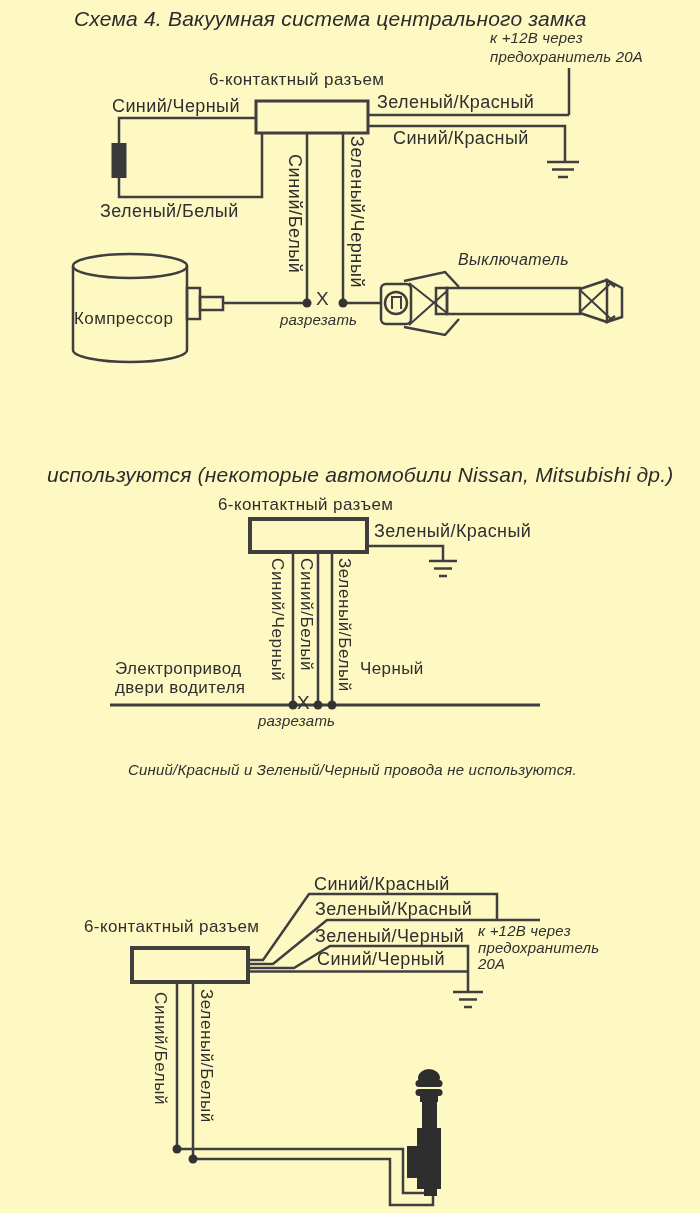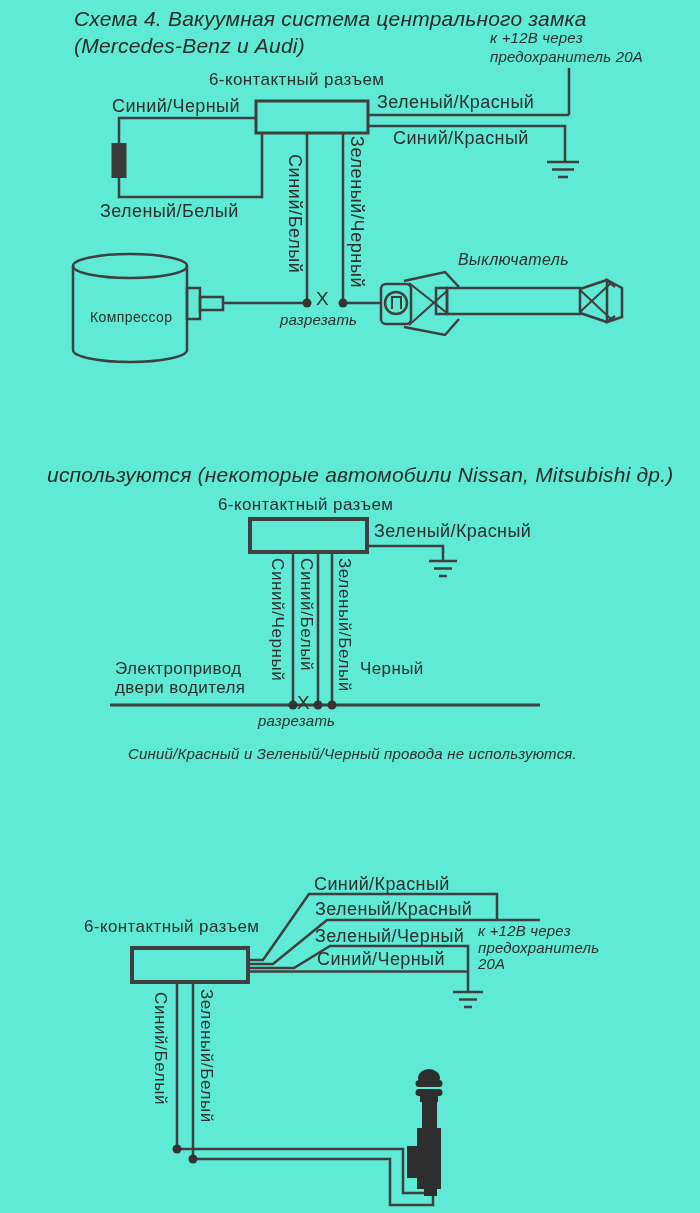--- a/index.html
+++ b/index.html
@@ -1,16 +1,16 @@
 <!DOCTYPE html>
 <html><head>
 <meta charset="utf-8">
 <style>
   html,body{margin:0;padding:0;background:#ffffff;}
-  .page{position:relative;width:700px;height:1213px;background:#5eead4;overflow:hidden;
+  .page{position:relative;width:700px;height:1213px;background:#fef9c3;overflow:hidden;
         font-family:"Liberation Sans",sans-serif;color:#2f2f2f;}
   svg{position:absolute;left:0;top:0;}
   .lbl{position:absolute;white-space:nowrap;font-size:18px;letter-spacing:.4px;color:#2f2f2f;}
   .ttl{font-size:21px;font-style:italic;letter-spacing:.2px;color:#2b2b2b;}
   .b{font-weight:400;font-size:17px;}
   .it{font-style:italic;font-size:15px;letter-spacing:.2px;}
   .ctr{text-align:left;white-space:normal;}
   .blk{display:block;}
   .vert{writing-mode:vertical-rl;letter-spacing:.6px;}
   .v18{font-size:18px;}
@@ -109,53 +109,52 @@
           <rect x="422" y="1100" width="15" height="30"></rect>
           <rect x="417" y="1128" width="24" height="61"></rect>
           <rect x="407" y="1146" width="10" height="32"></rect>
           <rect x="424" y="1188" width="13" height="8"></rect>
         </g>
       </g>
     </g>
   </svg>
 
   <div class="lbl ttl" style="left:74px;top:7px">Схема 4. Вакуумная система  центрального замка</div>
-  <div class="lbl ttl" style="left:74px;top:34px">(Mercedes-Benz и Audi)</div>
   <div class="lbl it ctr" style="left:490px;top:28px;width:165px;line-height:19px">
     <span class="blk">к +12В через</span>
     <span class="blk">предохранитель 20А</span>
   </div>
   <div class="lbl b" style="left:209px;top:70px">6-контактный разъем</div>
   <div class="lbl" style="left:112px;top:96px">Синий/Черный</div>
   <div class="lbl" style="left:377px;top:92px">Зеленый/Красный</div>
   <div class="lbl" style="left:393px;top:128px">Синий/Красный</div>
   <div class="lbl" style="left:100px;top:201px">Зеленый/Белый</div>
   <div class="lbl vert v18" style="left:284px;top:154px">Синий/Белый</div>
   <div class="lbl vert v18" style="left:346px;top:136px">Зеленый/Черный</div>
-  <div class="lbl ctr" style="left:90px;top:309px;width:104px;font-size:14px">Компрессор</div>
+  <div class="lbl ctr" style="left:74px;top:309px;width:104px;font-size:17px">Компрессор</div>
   <div class="lbl xmark" style="left:316px;top:288px">X</div>
   <div class="lbl it ctr" style="left:280px;top:311px;width:95px">разрезать</div>
   <div class="lbl sw-it" style="left:458px;top:251px">Выключатель</div>
 
   <div class="lbl ttl" style="left:47px;top:463px">используются (некоторые автомобили Nissan, Mitsubishi др.)</div>
   <div class="lbl b" style="left:218px;top:495px">6-контактный разъем</div>
   <div class="lbl" style="left:374px;top:521px">Зеленый/Красный</div>
   <div class="lbl vert v17" style="left:267px;top:558px">Синий/Черный</div>
   <div class="lbl vert v17" style="left:296px;top:558px">Синий/Белый</div>
   <div class="lbl vert v17" style="left:334px;top:558px">Зеленый/Белый</div>
   <div class="lbl b ctr" style="left:115px;top:659px;width:155px;line-height:19px">
     <span class="blk">Электропривод</span>
     <span class="blk">двери водителя</span>
   </div>
   <div class="lbl b ctr" style="left:360px;top:659px;width:175px;line-height:19px">
     <span class="blk">Черный</span>
   </div>
   <div class="lbl xmark" style="left:297px;top:692px">X</div>
   <div class="lbl it ctr" style="left:258px;top:712px;width:95px">разрезать</div>
-  <div class="lbl it" style="left:128px;top:745px">Синий/Красный и Зеленый/Черный провода не используются.</div>
+  <div class="lbl it" style="left:128px;top:761px">Синий/Красный и Зеленый/Черный провода не используются.</div>
 
   <div class="lbl b" style="left:84px;top:917px">6-контактный разъем</div>
   <div class="lbl" style="left:314px;top:874px">Синий/Красный</div>
   <div class="lbl" style="left:315px;top:899px">Зеленый/Красный</div>
   <div class="lbl" style="left:315px;top:926px">Зеленый/Черный</div>
   <div class="lbl" style="left:317px;top:949px">Синий/Черный</div>
   <div class="lbl it ctr" style="left:478px;top:923px;width:145px;line-height:16.5px">
     <span class="blk">к +12В через</span>
     <span class="blk">предохранитель</span>
     <span class="blk">20А</span>

